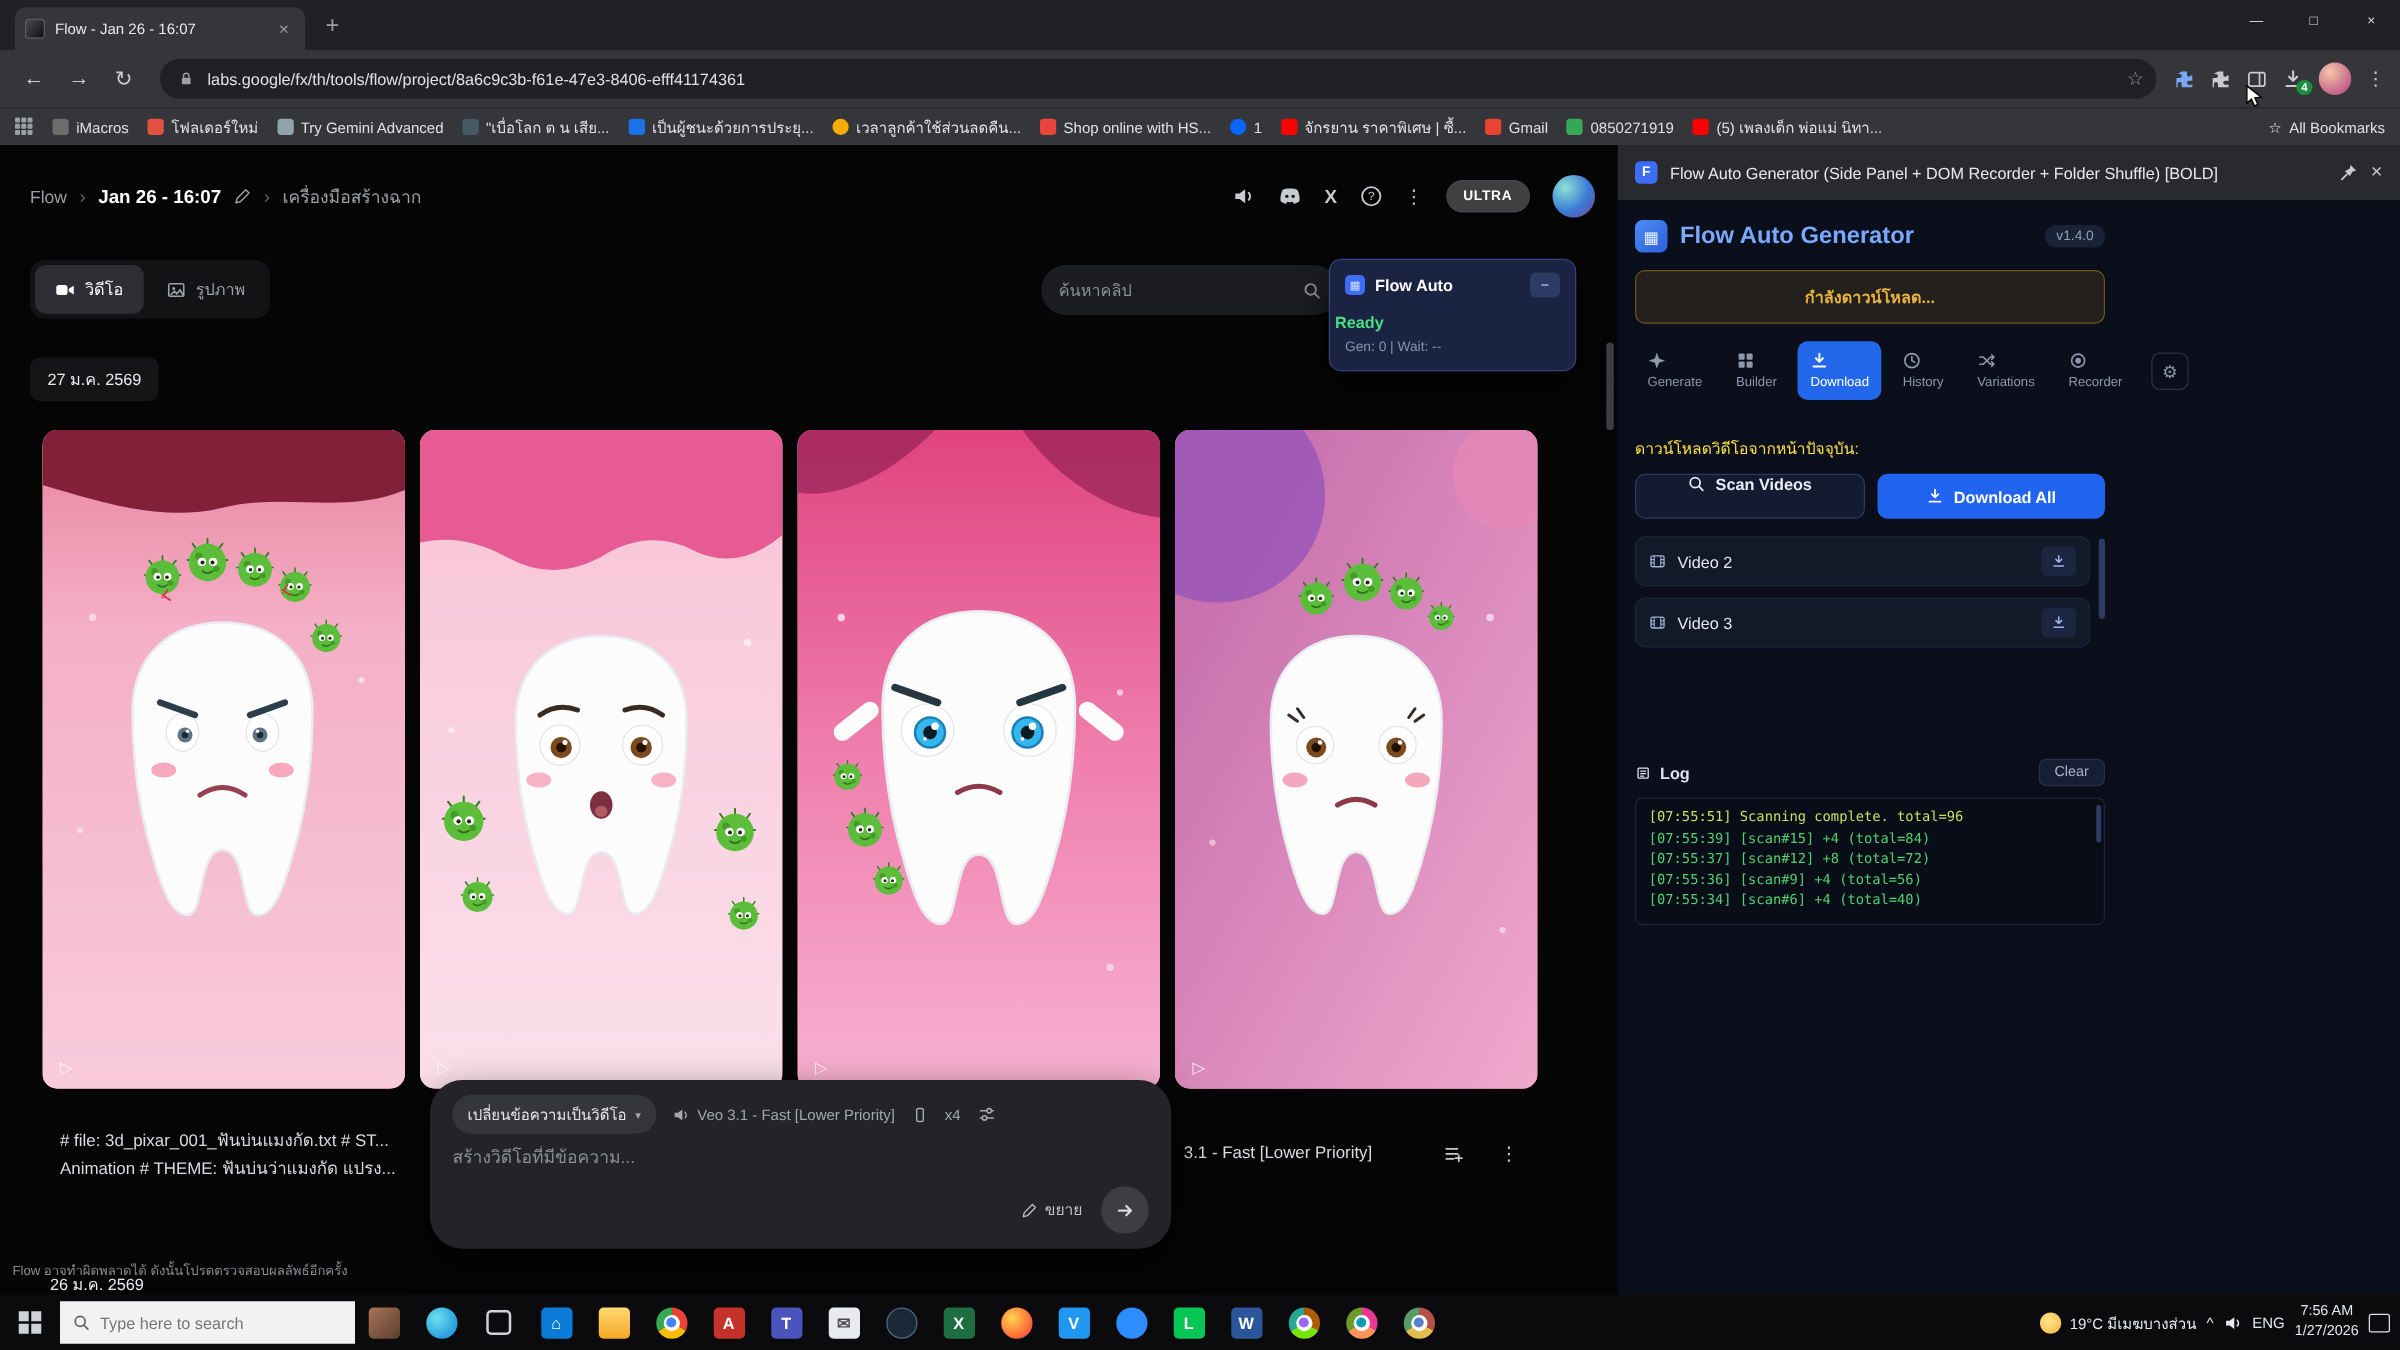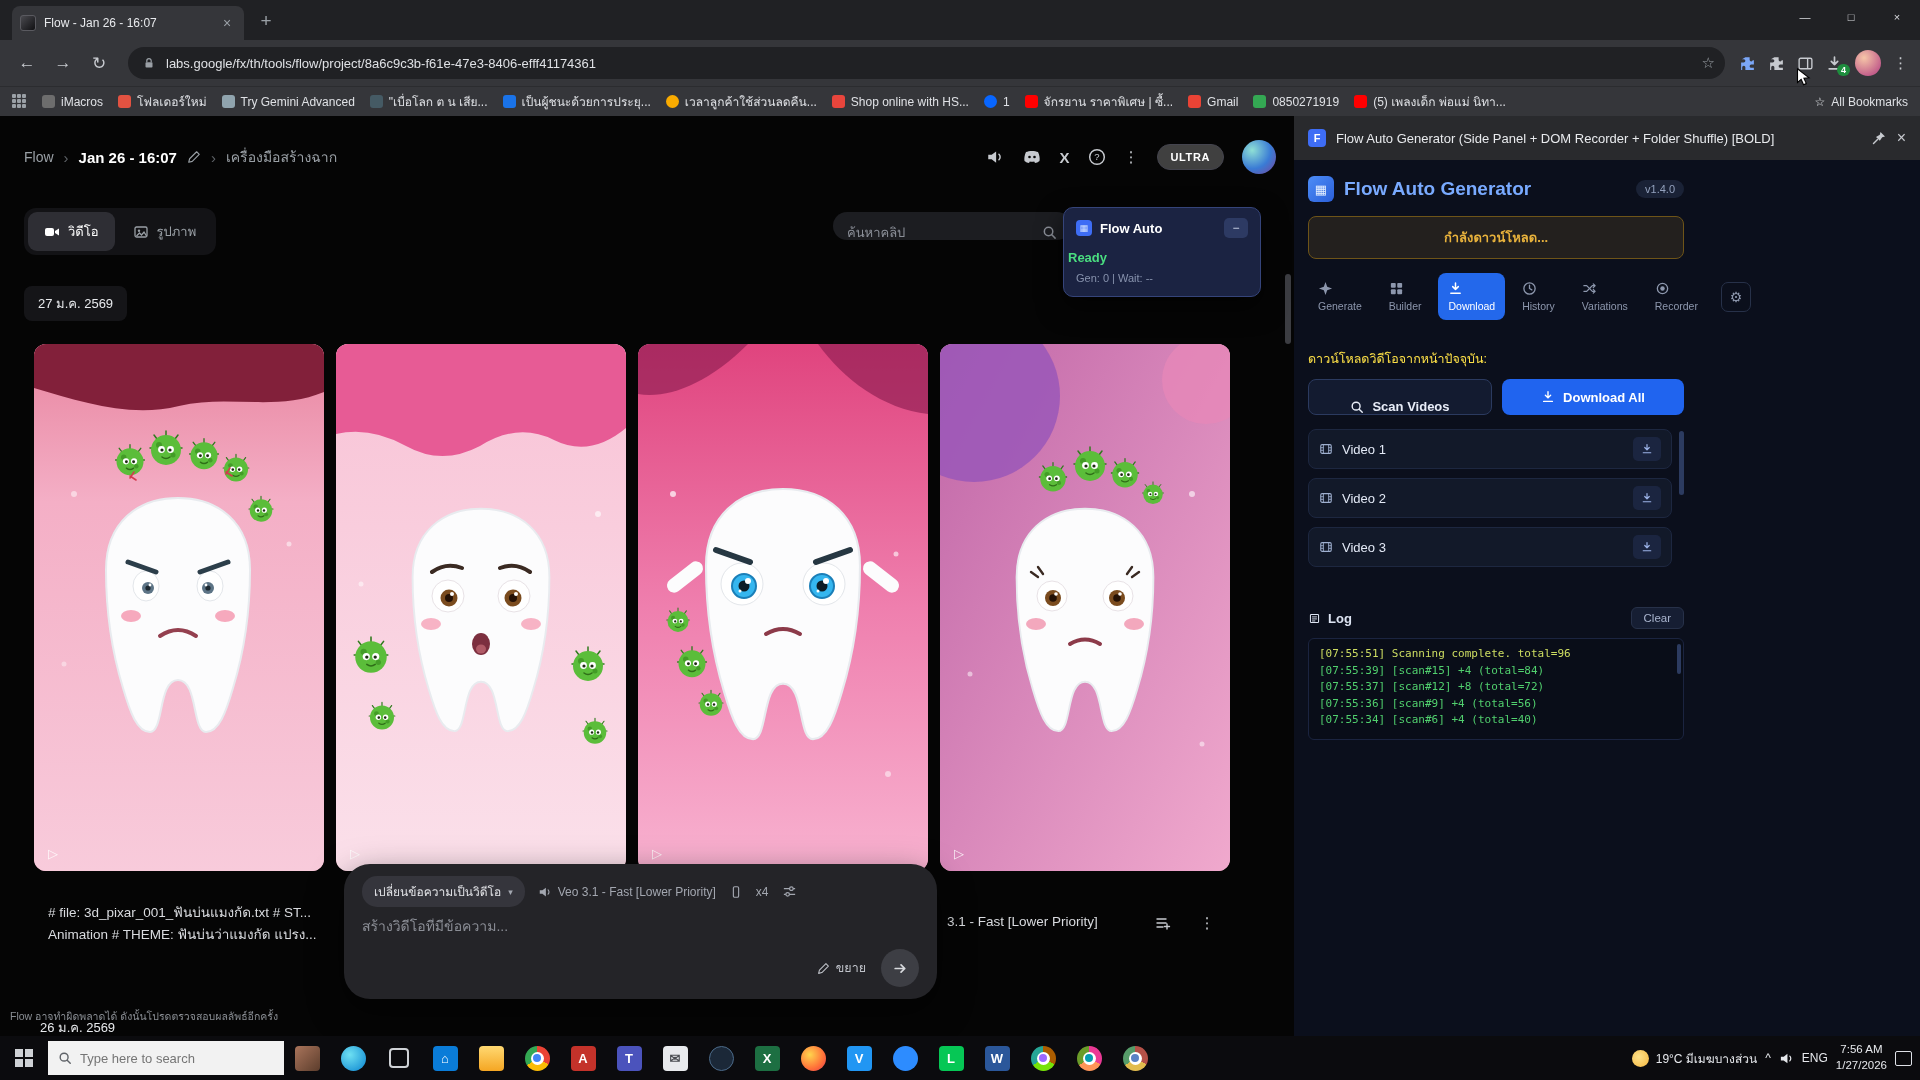--- a/index.html
+++ b/index.html
@@ -54,21 +54,21 @@
 .pencil{color:#9aa0a6}
 .fm-actions{margin-left:auto;display:flex;align-items:center;gap:18px;color:#c7cacf}
 .x-logo{font-weight:700;font-size:15px}
 .ultra{background:#404040;border:1px solid #44444e;color:#fff;font-size:11px;font-weight:700;letter-spacing:.6px;padding:6px 13px;border-radius:16px}
 .flow-avatar{width:34px;height:34px;border-radius:50%;background:radial-gradient(circle at 30% 30%,#8fe0d5,#3a7bd5 55%,#7b4397)}
 
 
 .fm-tabs{position:absolute;top:92px;left:24px;background:#131316;border-radius:12px;padding:4px;display:flex;gap:2px}
 .fm-tab{display:flex;align-items:center;gap:8px;padding:9px 16px;border-radius:9px;font-size:13px;color:#9aa0a6}
 .fm-tab.active{background:#2e2e34;color:#fff}
-.fm-search{position:absolute;top:96px;left:833px;width:238px;height:28px;background:#1c1d21;border-radius:20px;display:flex;align-items:flex-end;padding:0 14px;gap:10px}
+.fm-search{position:absolute;top:96px;left:833px;width:238px;height:40px;background:#1c1d21;border-radius:20px;display:flex;align-items:center;padding:0 14px;gap:10px}
 .fm-search input{flex:1;background:transparent;border:none;outline:none;color:#d4d6da;font-size:13px;font-family:inherit;min-width:0}
 .fm-search input::placeholder{color:#8b8f98}
 .fm-search .mag{color:#8b8f98}
 
 
 .widget{position:absolute;top:91px;left:1063px;width:198px;background:#1b2342;border:1px solid #35447a;border-radius:10px;box-shadow:0 10px 26px rgba(0,0,0,.6);z-index:20}
 .widget-head{display:flex;align-items:center;gap:8px;padding:10px 12px}
 .widget-logo{width:16px;height:16px;border-radius:4px;background:#3e6df5;color:#cfe0ff;font-size:9px;display:flex;align-items:center;justify-content:center}
 .widget-title{color:#fff;font-size:13px;font-weight:700;flex:1}
 .widget-min{width:24px;height:20px;background:#2d3a63;border-radius:5px;color:#cdd6ea;display:flex;align-items:center;justify-content:center;font-size:12px}
@@ -119,21 +119,21 @@
 .sp-logo{width:26px;height:26px;border-radius:6px;background:linear-gradient(135deg,#4d8df7,#2b5fd9);display:flex;align-items:center;justify-content:center;color:#e7f0ff;font-size:13px}
 .sp-apptitle{color:#79aaff;font-size:19px;font-weight:700;flex:1}
 .sp-version{background:#1a2236;border-radius:10px;padding:3px 9px;color:#93a1bd;font-size:11px}
 .sp-notice{margin-top:14px;width:376px;background:rgba(214,158,46,.12);border:1px solid #6e5418;border-radius:8px;padding:10px;text-align:center;color:#e8b23c;font-size:13px;font-weight:600}
 .sp-tabs{margin-top:14px;display:flex;align-items:center;gap:7px}
 .sp-tab{display:flex;flex-direction:column;align-items:flex-start;gap:4px;padding:8px 10px;border-radius:8px;color:#8d97ad;font-size:10.5px}
 .sp-tab.active{background:#2368eb;color:#fff}
 .sp-gear{margin-left:6px;width:30px;height:30px;border:1px solid #273149;border-radius:7px;display:flex;align-items:center;justify-content:center;color:#8d97ad;font-size:14px}
 .sp-seclabel{margin-top:29px;color:#fde047;font-size:12.5px}
 .sp-btnrow{margin-top:10px;display:flex;gap:10px;width:376px}
-.btn-scan{flex:1;height:36px;background:#131b30;border:1px solid #2b3a5f;border-radius:8px;display:flex;align-items:flex-end;justify-content:center;gap:8px;color:#e8edf8;font-size:13px;font-weight:600}
+.btn-scan{flex:1;height:36px;background:#131b30;border:1px solid #2b3a5f;border-radius:8px;display:flex;align-items:flex-start;justify-content:center;gap:8px;color:#e8edf8;font-size:13px;font-weight:600}
 .btn-dlall{flex:1;height:36px;background:#2064ef;border-radius:8px;display:flex;align-items:center;justify-content:center;gap:8px;color:#fff;font-size:13px;font-weight:700}
 .sp-list{margin-top:14px;width:376px;position:relative;padding-right:12px;height:148px}
 .v-row{height:40px;background:#121929;border:1px solid #1d2740;border-radius:8px;display:flex;align-items:center;gap:9px;padding:0 10px;margin-bottom:9px}
 .v-row .film{color:#9fb0d0}
 .vlabel{flex:1;color:#e3e9f6;font-size:13px}
 .v-dl{width:28px;height:24px;background:#1b2540;border-radius:5px;display:flex;align-items:center;justify-content:center;color:#9db4e8}
 .sp-scroll{position:absolute;right:0;top:2px;width:5px;height:64px;background:#2c3b60;border-radius:3px}
 .sp-loghead{margin-top:30px;width:376px;display:flex;align-items:center}
 .log-label{display:flex;align-items:center;gap:7px;color:#dde4f2;font-size:13px;font-weight:600}
 .btn-clear{margin-left:auto;background:#161e33;border:1px solid #273149;border-radius:6px;padding:4px 12px;color:#aab5cf;font-size:11.5px}
@@ -735,31 +735,20 @@
               </svg>
             <span>Download All</span>
           </span>
         </div>
 
         <div class="sp-list">
           <div class="v-row">
             <svg class="ic film" width="14" height="14">
                 <use href="#i-film"></use>
               </svg>
-            <span class="vlabel">Video 1</span>
-            <span class="v-dl">
-                <svg class="ic" width="12" height="12">
-                  <use href="#i-download"></use>
-                </svg>
-              </span>
-          </div>
-          <div class="v-row">
-            <svg class="ic film" width="14" height="14">
-                <use href="#i-film"></use>
-              </svg>
             <span class="vlabel">Video 2</span>
             <span class="v-dl">
                 <svg class="ic" width="12" height="12">
                   <use href="#i-download"></use>
                 </svg>
               </span>
           </div>
           <div class="v-row">
             <svg class="ic film" width="14" height="14">
                 <use href="#i-film"></use>

